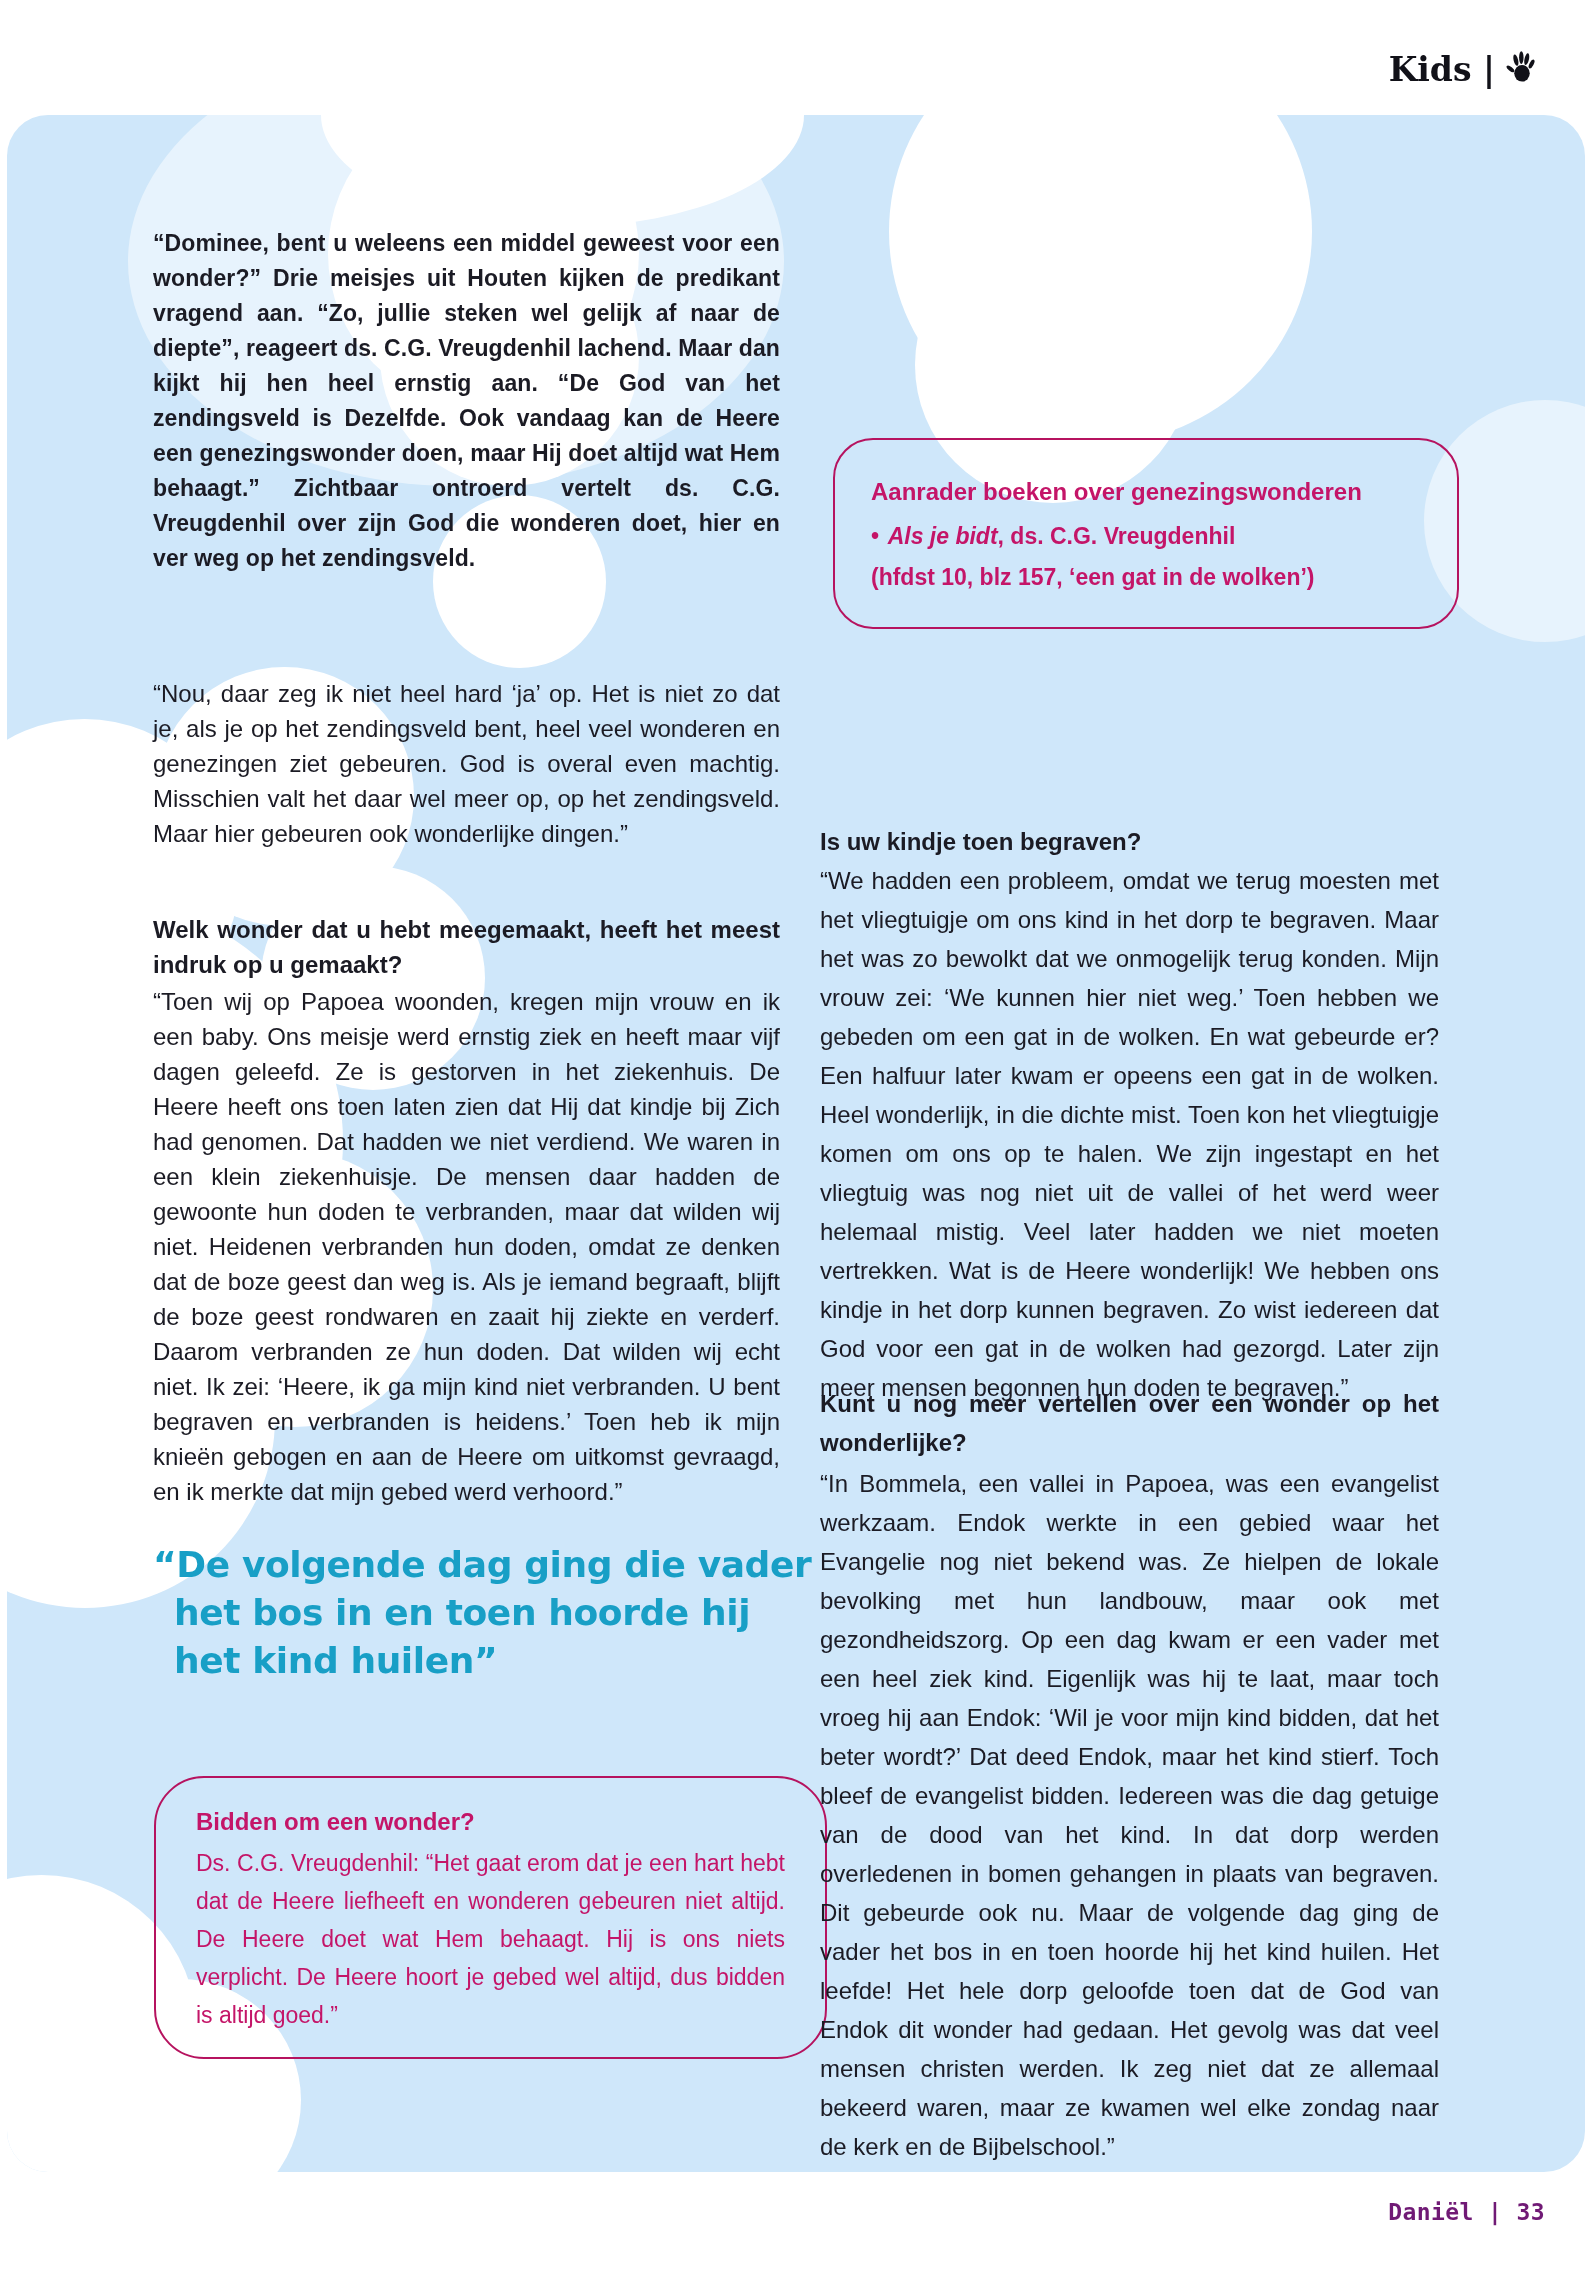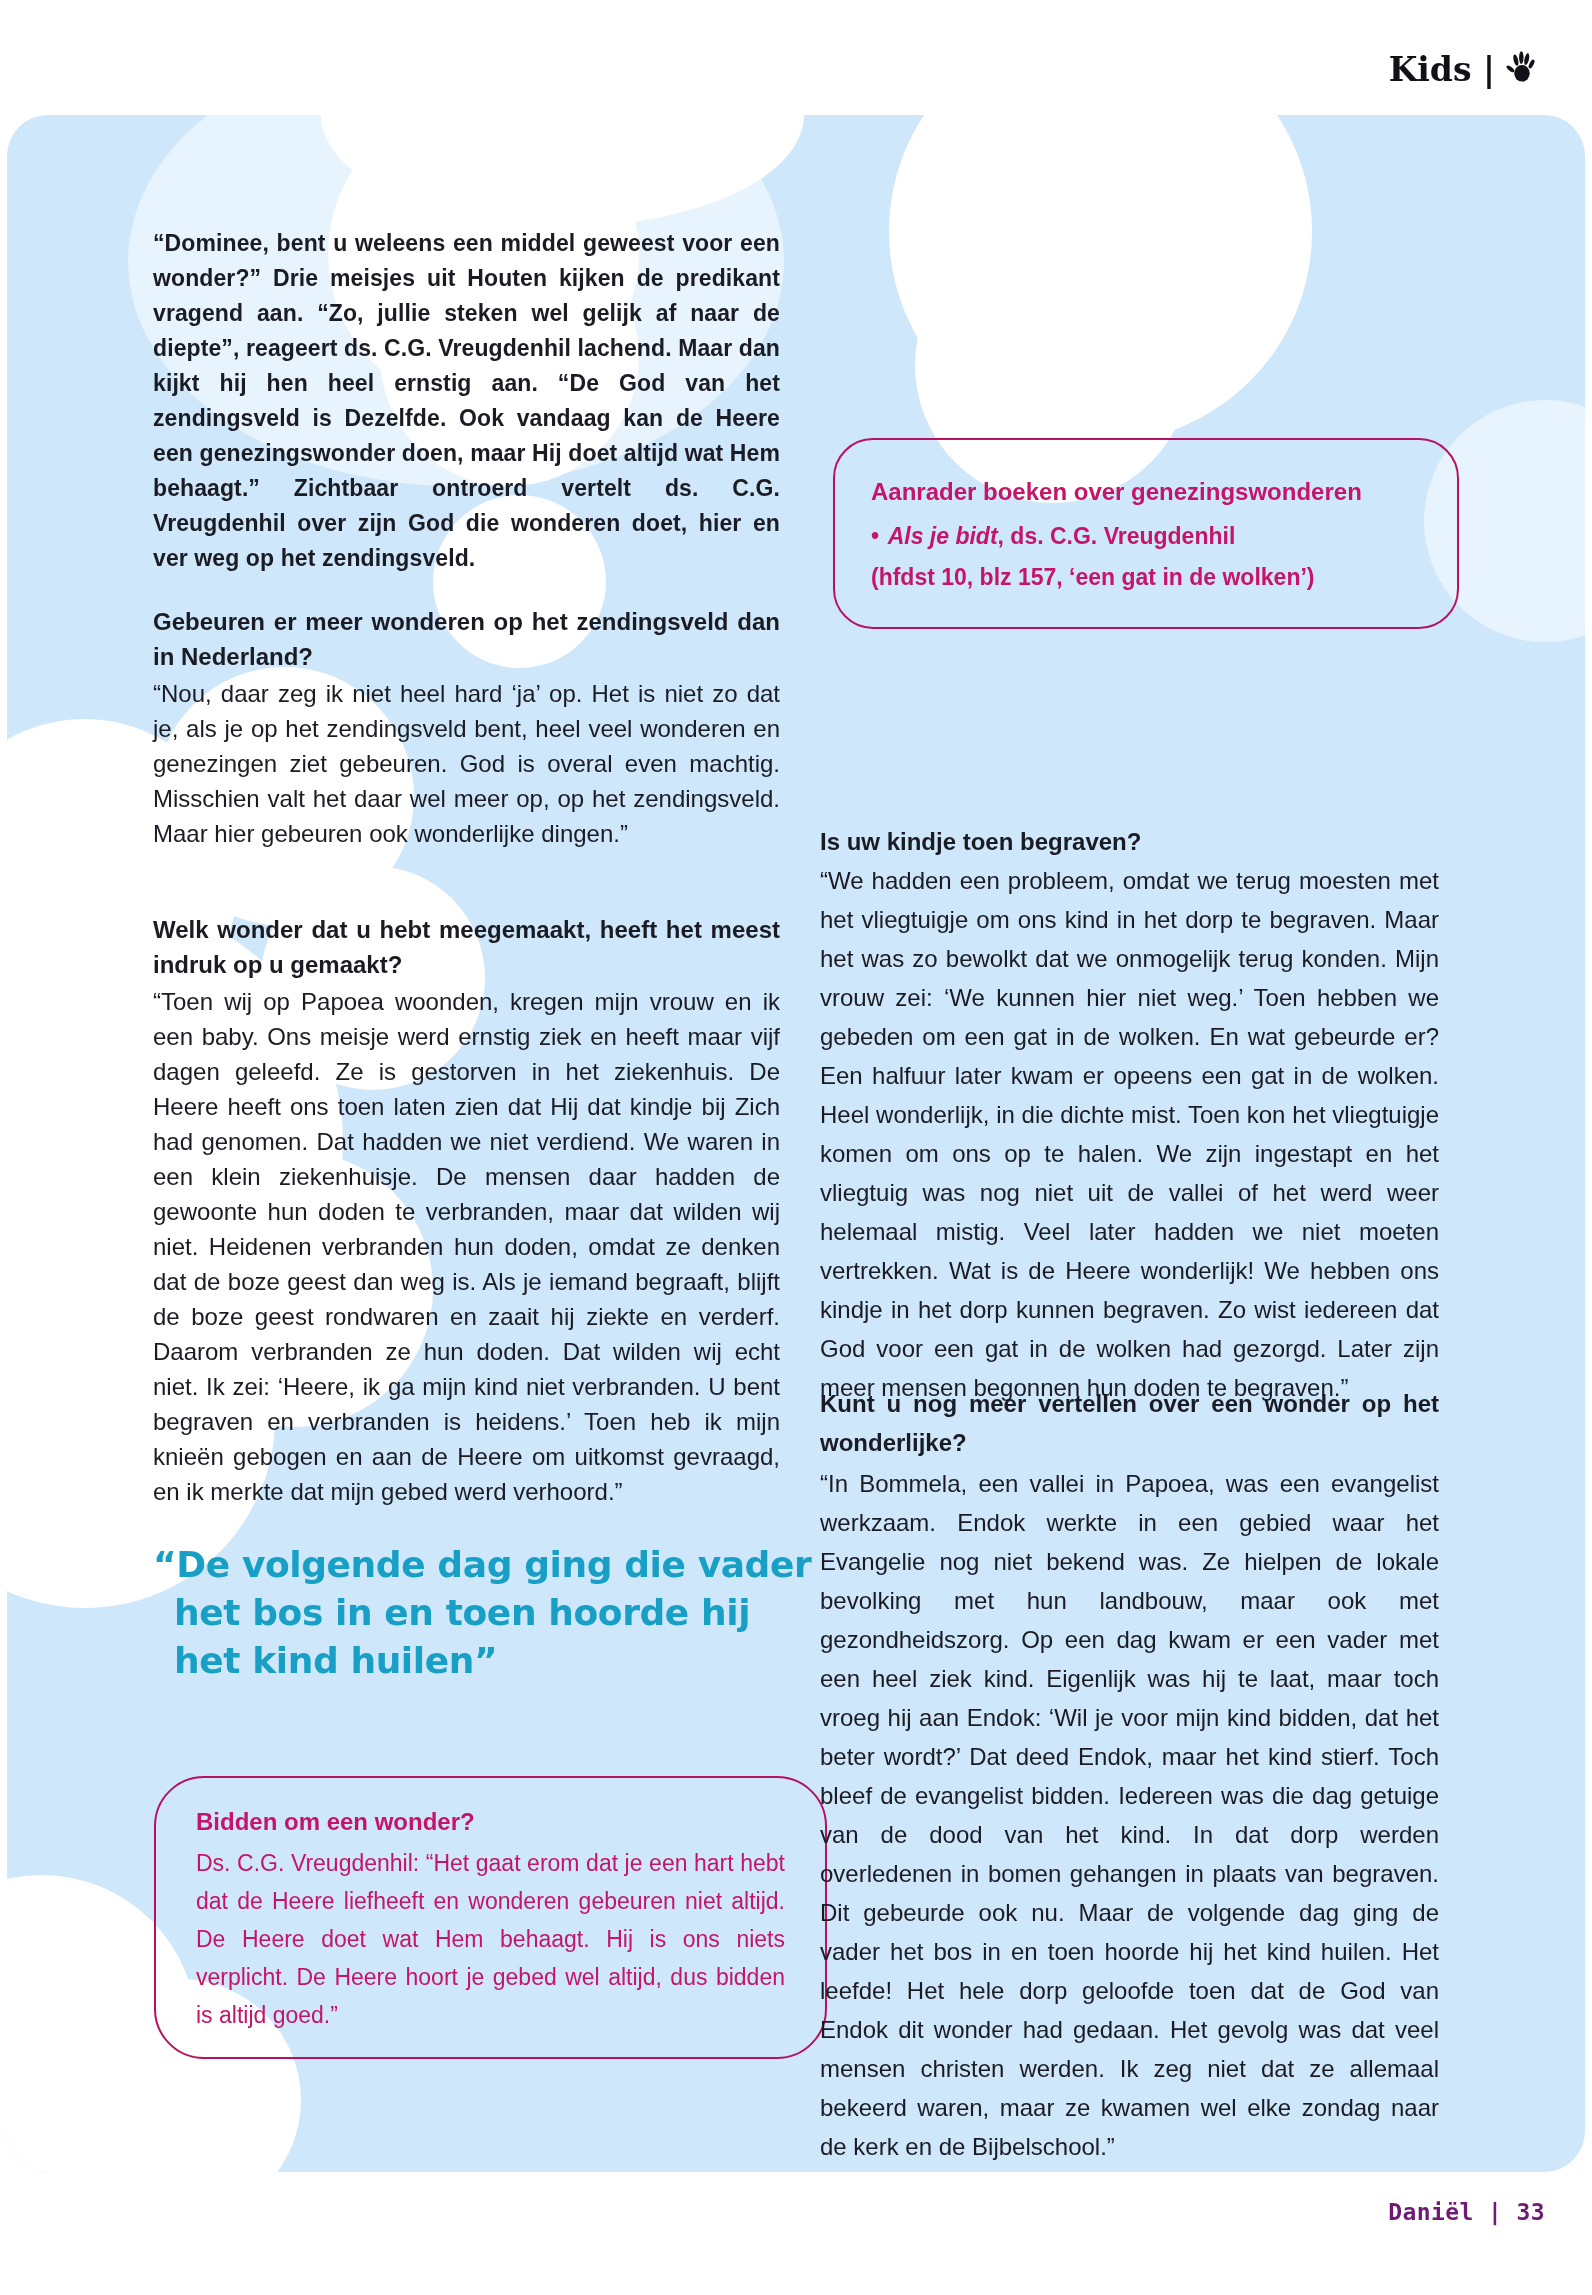--- a/index.html
+++ b/index.html
@@ -107,21 +107,20 @@
           <ellipse cx="21.4" cy="9.4" rx="2.3" ry="6.2" transform="rotate(12 21.4 9.4)"></ellipse>
           <ellipse cx="26.4" cy="14.4" rx="2.1" ry="5" transform="rotate(28 26.4 14.4)"></ellipse>
           <ellipse cx="4.6" cy="19.5" rx="2.1" ry="4.8" transform="rotate(-52 4.6 19.5)"></ellipse>
         </g>
       </svg>
     </span>
   </div>
 
   <div class="block left-col intro">“Dominee, bent u weleens een middel geweest voor een wonder?” Drie meisjes uit Houten kijken de predikant vragend aan. “Zo, jullie steken wel gelijk af naar de diepte”, reageert ds. C.G. Vreugdenhil lachend. Maar dan kijkt hij hen heel ernstig aan. “De God van het zendingsveld is Dezelfde. Ook vandaag kan de Heere een genezingswonder doen, maar Hij doet altijd wat Hem behaagt.” Zichtbaar ontroerd vertelt ds. C.G. Vreugdenhil over zijn God die wonderen doet, hier en ver weg op het zendingsveld.</div>
 
-  <div class="block left-col q-head lh40 q1">Gebeuren er meer wonderen op het zendingsveld dan in Nederland?</div>
   <div class="block left-col answer lh40 a1"> “Nou, daar zeg ik niet heel hard ‘ja’ op. Het is niet zo dat je, als je op het zendingsveld bent, heel veel wonderen en genezingen ziet gebeuren. God is overal even machtig. Misschien valt het daar wel meer op, op het zendingsveld. Maar hier gebeuren ook wonderlijke dingen.”</div>
 
   <div class="block left-col q-head lh40 q2">Welk wonder dat u hebt meegemaakt, heeft het meest indruk op u gemaakt?</div>
   <div class="block left-col answer lh40 a2"> “Toen wij op Papoea woonden, kregen mijn vrouw en ik een baby. Ons meisje werd ernstig ziek en heeft maar vijf dagen geleefd. Ze is gestorven in het ziekenhuis. De Heere heeft ons toen laten zien dat Hij dat kindje bij Zich had genomen. Dat hadden we niet verdiend. We waren in een klein ziekenhuisje. De mensen daar hadden de gewoonte hun doden te verbranden, maar dat wilden wij niet. Heidenen verbranden hun doden, omdat ze denken dat de boze geest dan weg is. Als je iemand begraaft, blijft de boze geest rondwaren en zaait hij ziekte en verderf. Daarom verbranden ze hun doden. Dat wilden wij echt niet. Ik zei: ‘Heere, ik ga mijn kind niet verbranden. U bent begraven en verbranden is heidens.’ Toen heb ik mijn knieën gebogen en aan de Heere om uitkomst gevraagd, en ik merkte dat mijn gebed werd verhoord.”</div>
 
   <div class="block pull-quote">
     <div class="q-line">“De volgende dag ging die vader</div>
     <div class="q-line">het bos in en toen hoorde hij</div>
     <div class="q-line">het kind huilen”</div>
   </div>

